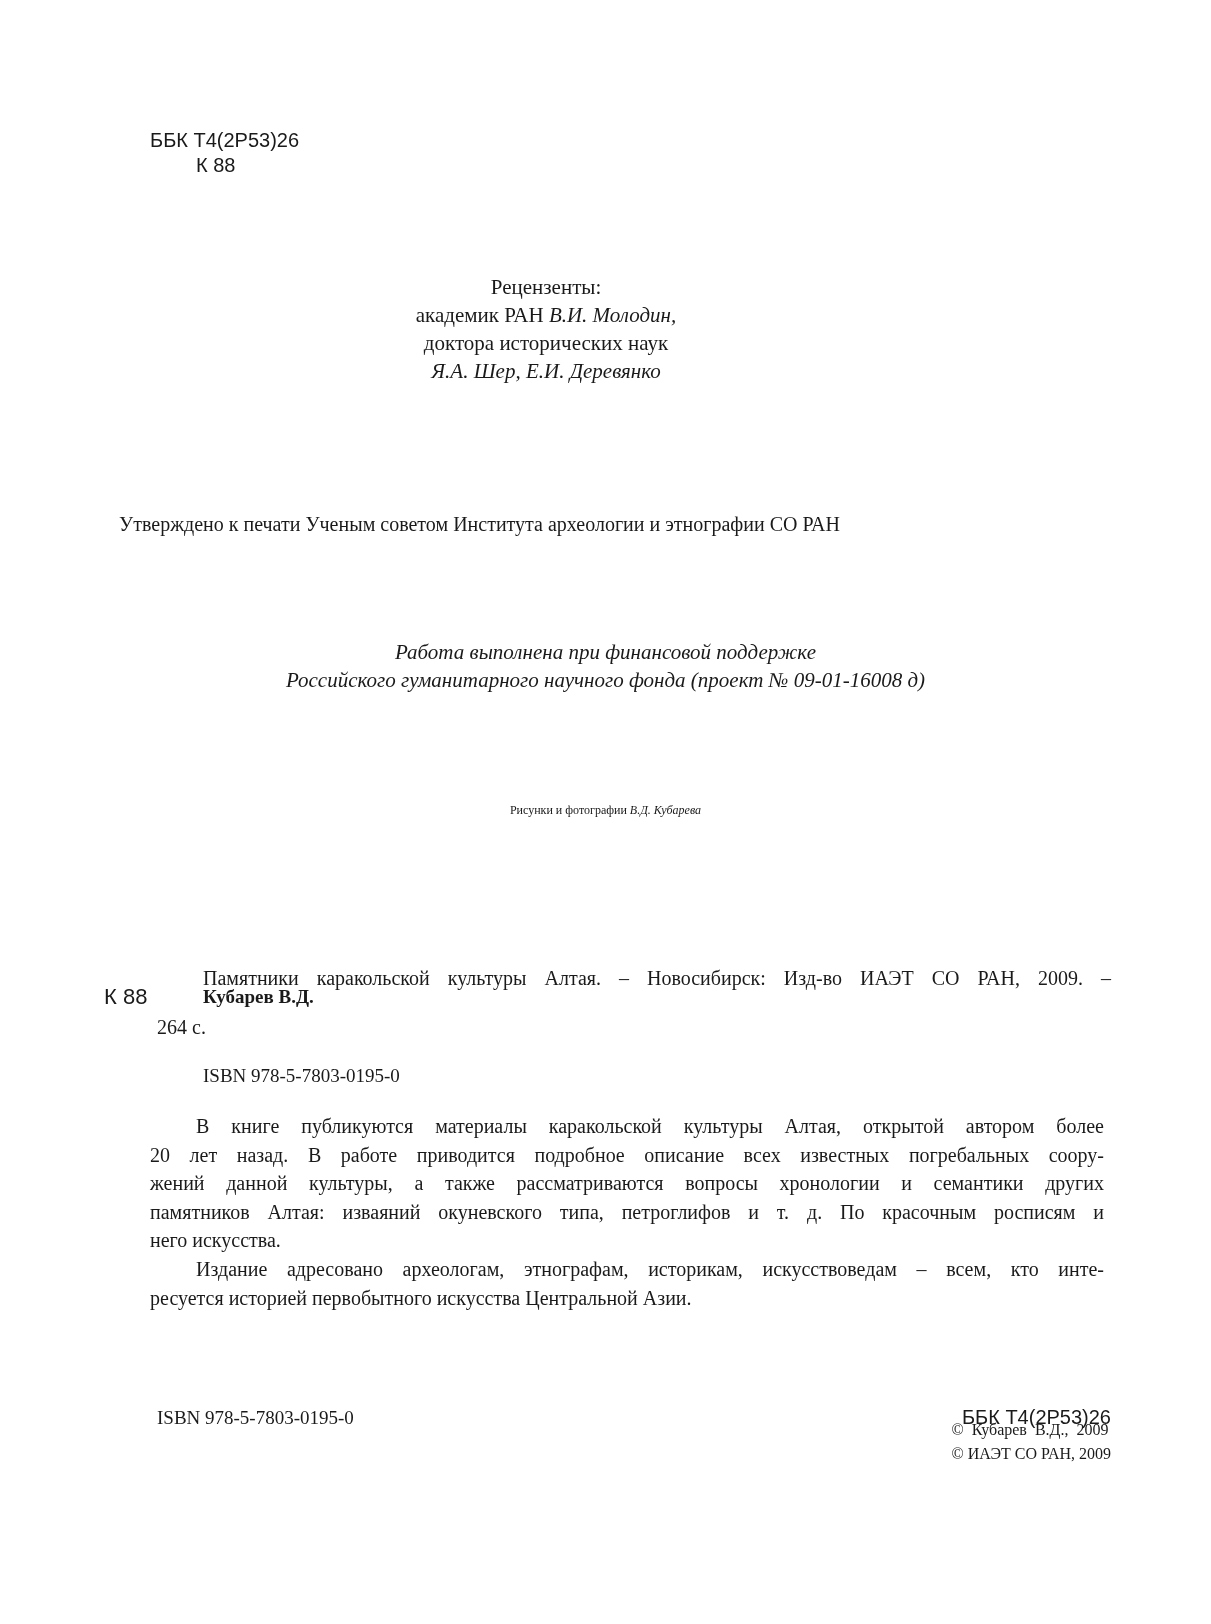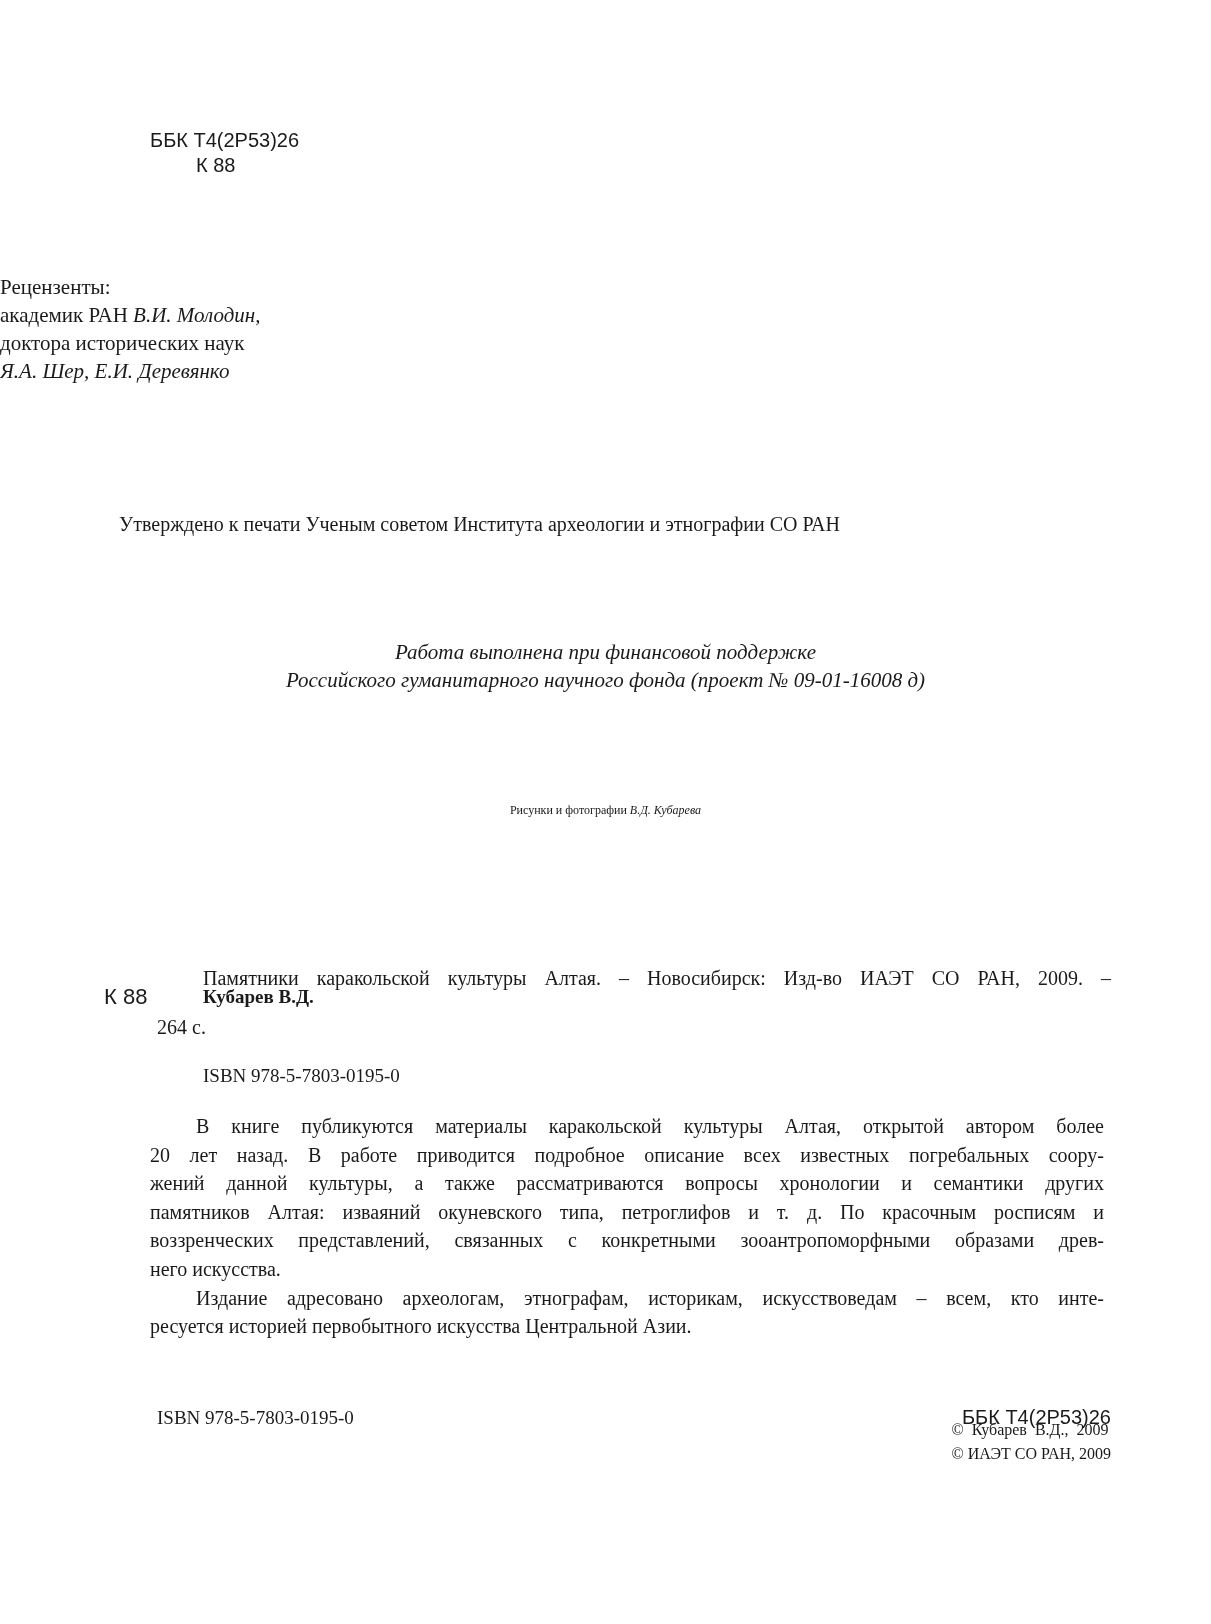--- a/index.html
+++ b/index.html
@@ -6,21 +6,21 @@
     body { width: 1211px; height: 1624px; position: relative; overflow: hidden; color: #1a1a1a; }
     .abs { position: absolute; white-space: nowrap; }
     .sans { font-family: "Liberation Sans", sans-serif; }
     .serif { font-family: "Liberation Serif", serif; }
     .it { font-style: italic; }
     .b { font-weight: bold; }
 
     #bbk-top { left: 150px; top: 128px; font-size: 20px; line-height: 25px; }
     #bbk-top .k { display: block; padding-left: 46px; }
 
-    #reviewers { left: 0; width: 1092px; top: 273px; text-align: left; font-size: 21px; line-height: 28px; }
+    #reviewers { left: 0; width: 1092px; top: 273px; text-align: center; font-size: 21px; line-height: 28px; }
     #reviewers div { white-space: nowrap; }
 
     #approved { left: 0; width: 959px; top: 511px; text-align: center; font-size: 20px; line-height: 26px; }
 
     #funding { left: 0; width: 1211px; top: 638px; text-align: center; font-size: 21px; line-height: 28px; }
 
     #drawings { left: 0; width: 1211px; top: 797px; text-align: center; font-size: 12px; line-height: 26px; }
 
     #author { left: 203px; top: 953px; font-size: 19px; line-height: 24px; margin-top: 32px; }
     #k88 { left: 104px; top: 983px; font-size: 22px; line-height: 28px; }
@@ -68,21 +68,20 @@
 <div id="bib-title" class="abs serif">Памятники каракольской культуры Алтая. – Новосибирск: Изд-во ИАЭТ СО РАН, 2009. –</div>
 <div id="pages" class="abs serif">264 с.</div>
 <div id="isbn1" class="abs serif">ISBN 978-5-7803-0195-0</div>
 
 <div id="abstract" class="abs serif">
   <div>
     <span class="line first">В книге публикуются материалы каракольской культуры Алтая, открытой автором более</span>
     <span class="line">20 лет назад. В работе приводится подробное описание всех известных погребальных соору-</span>
     <span class="line">жений данной культуры, а также рассматриваются вопросы хронологии и семантики других</span>
     <span class="line">памятников Алтая: изваяний окуневского типа, петроглифов и т. д. По красочным росписям и</span>
-    <span class="line">воззренческих представлений, связанных с конкретными зооантропоморфными образами древ-</span>
     <span class="line last">него искусства.</span>
   </div>
   <div>
     <span class="line first">Издание адресовано археологам, этнографам, историкам, искусствоведам – всем, кто инте-</span>
     <span class="line last">ресуется историей первобытного искусства Центральной Азии.</span>
   </div>
 </div>
 
 <div id="isbn-bottom" class="abs serif">ISBN 978-5-7803-0195-0</div>
 <div id="bbk-bottom" class="abs sans">ББК Т4(2Р53)26</div>

